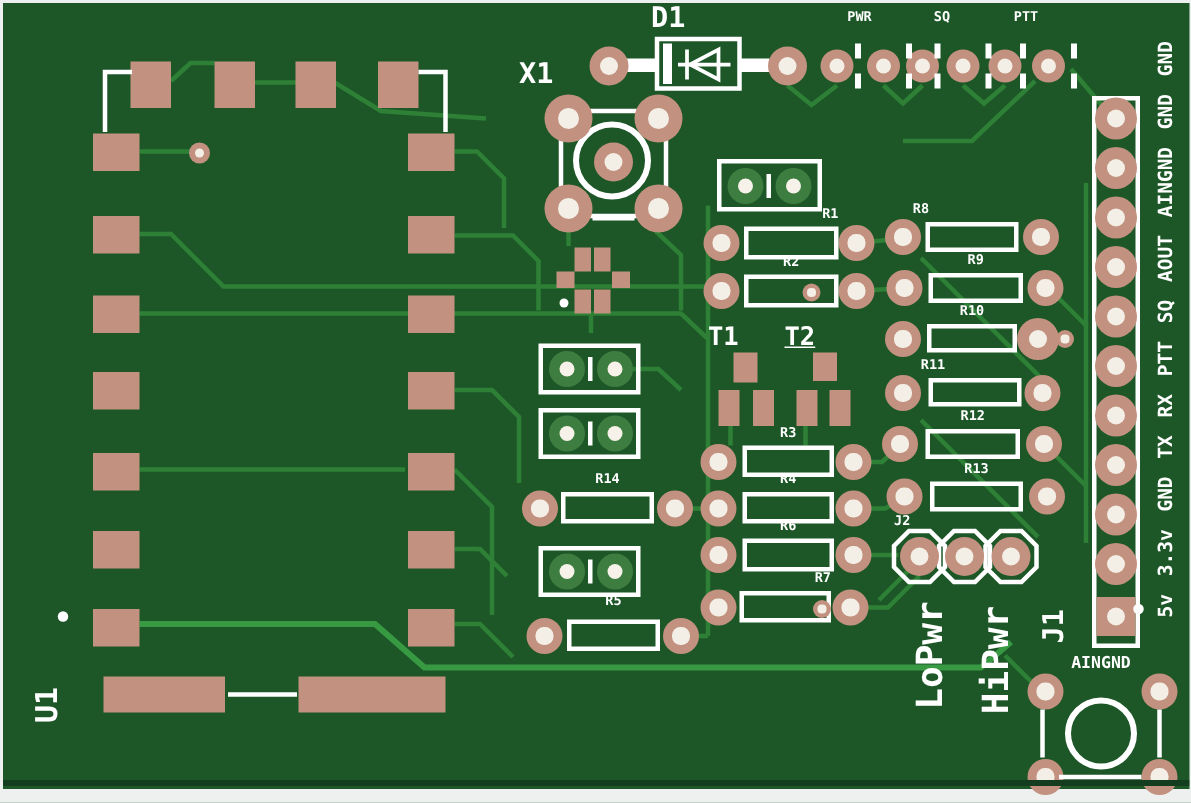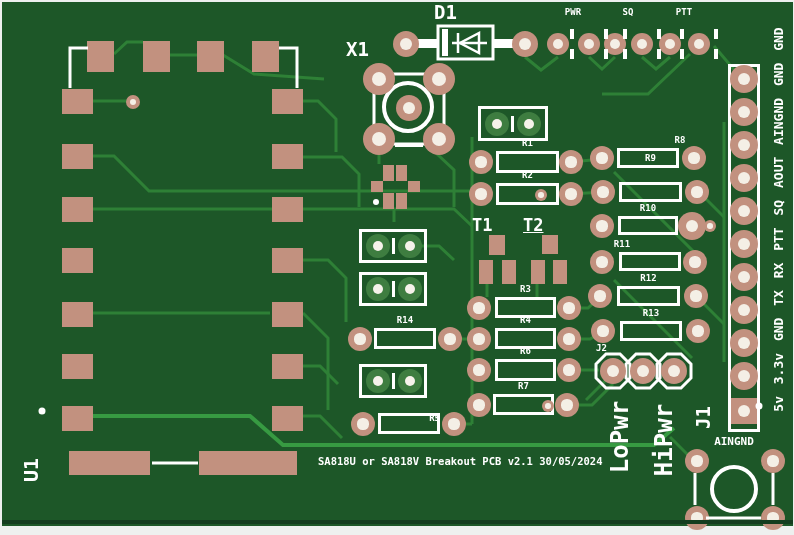--- a/index.html
+++ b/index.html
@@ -221,21 +221,21 @@
     <div class="silk" style="left:521px;top:215px;font-size:17px;text-decoration:underline;">T2</div>
     <div class="smd" style="left:487px;top:233px;width:16px;height:20px;"></div>
     <div class="smd" style="left:540px;top:233px;width:16px;height:19px;"></div>
     <div class="smd" style="left:477px;top:258px;width:14px;height:24px;"></div>
     <div class="smd" style="left:500px;top:258px;width:14px;height:24px;"></div>
     <div class="smd" style="left:529px;top:258px;width:14px;height:24px;"></div>
     <div class="smd" style="left:551px;top:258px;width:14px;height:24px;"></div>
   </div>
 
   <div class="grp">
-    <div class="rlabel" style="left:494px;top:137px;width:63px;">R1</div>
+    <div class="rlabel" style="left:494px;top:137px;width:63px;text-align:right;">R1</div>
     <div class="pad" style="left:467px;top:148px;width:24px;height:24px;">
           <span class="hole"></span>
         </div>
     <div class="pad" style="left:557px;top:148px;width:24px;height:24px;">
           <span class="hole"></span>
         </div>
     <div class="box" style="left:494px;top:149px;width:57px;height:16px;"></div>
   </div>
   <div class="grp">
     <div class="rlabel" style="left:494px;top:169px;width:63px;">R2</div>
@@ -274,64 +274,64 @@
     <div class="rlabel" style="left:493px;top:345px;width:61px;">R6</div>
     <div class="pad" style="left:465px;top:356px;width:24px;height:24px;">
           <span class="hole"></span>
         </div>
     <div class="pad" style="left:555px;top:356px;width:24px;height:24px;">
           <span class="hole"></span>
         </div>
     <div class="box" style="left:493px;top:357px;width:55px;height:16px;"></div>
   </div>
   <div class="grp">
-    <div class="rlabel" style="left:491px;top:380px;width:61px;">R7</div>
+    <div class="rlabel" style="left:491px;top:380px;width:61px;text-align:right;">R7</div>
     <div class="pad" style="left:465px;top:391px;width:24px;height:24px;">
           <span class="hole"></span>
         </div>
     <div class="pad" style="left:553px;top:391px;width:24px;height:24px;">
           <span class="hole"></span>
         </div>
     <div class="box" style="left:491px;top:392px;width:55px;height:15px;"></div>
     <div class="via" style="left:540px;top:398px;width:12px;height:12px;">
           <span class="hole"></span>
         </div>
   </div>
   <div class="grp">
-    <div class="rlabel" style="left:376px;top:412px;width:62px;text-align:right;">R5</div>
+    <div class="rlabel" style="left:376px;top:395px;width:62px;">R5</div>
     <div class="pad" style="left:349px;top:410px;width:24px;height:24px;">
           <span class="hole"></span>
         </div>
     <div class="pad" style="left:440px;top:410px;width:24px;height:24px;">
           <span class="hole"></span>
         </div>
     <div class="box" style="left:376px;top:411px;width:56px;height:15px;"></div>
   </div>
   <div class="grp">
     <div class="rlabel" style="left:372px;top:314px;width:62px;">R14</div>
     <div class="pad" style="left:346px;top:325px;width:24px;height:24px;">
           <span class="hole"></span>
         </div>
     <div class="pad" style="left:436px;top:325px;width:24px;height:24px;">
           <span class="hole"></span>
         </div>
     <div class="box" style="left:372px;top:326px;width:56px;height:15px;"></div>
   </div>
   <div class="grp">
-    <div class="rlabel" style="left:647px;top:134px;width:62px;">R8</div>
+    <div class="rlabel" style="left:581px;top:134px;width:62px;">R8</div>
     <div class="pad" style="left:588px;top:144px;width:24px;height:24px;">
           <span class="hole"></span>
         </div>
     <div class="pad" style="left:680px;top:144px;width:24px;height:24px;">
           <span class="hole"></span>
         </div>
     <div class="box" style="left:615px;top:146px;width:56px;height:14px;"></div>
   </div>
   <div class="grp">
-    <div class="rlabel" style="left:617px;top:152px;width:63px;">R9</div>
+    <div class="rlabel" style="left:617px;top:168px;width:63px;">R9</div>
     <div class="pad" style="left:589px;top:178px;width:24px;height:24px;">
           <span class="hole"></span>
         </div>
     <div class="pad" style="left:683px;top:178px;width:24px;height:24px;">
           <span class="hole"></span>
         </div>
     <div class="box" style="left:617px;top:180px;width:57px;height:14px;"></div>
   </div>
   <div class="grp">
     <div class="rlabel" style="left:616px;top:202px;width:60px;">R10</div>
@@ -440,21 +440,20 @@
           <span class="hole"></span>
         </div>
     <div class="pad" style="left:683px;top:504px;width:24px;height:24px;">
           <span class="hole"></span>
         </div>
     <div class="pad" style="left:759px;top:504px;width:24px;height:24px;">
           <span class="hole"></span>
         </div>
   </div>
 
-  <div class="silk" style="left:316px;top:454px;font-size:10.5px;">SA818U or SA818V Breakout PCB v2.1 30/05/2024</div>
 
   <svg width="791" height="524" style="pointer-events:none;">
     <g stroke="#ffffff" fill="none">
       <path d="M68,86 L68,46 L86,46" stroke-width="3"></path>
       <path d="M277,46 L295,46 L295,86" stroke-width="3"></path>
       <line x1="150" y1="461" x2="196" y2="461" stroke-width="3"></line>
       <rect x="436" y="24" width="55" height="33" stroke-width="3"></rect>
       <rect x="440" y="27" width="6" height="27" fill="#ffffff" stroke="none"></rect>
       <line x1="450" y1="41" x2="485" y2="41" stroke-width="2.5"></line>
       <polygon points="477,31 477,51 458,41" stroke-width="2.5"></polygon>

